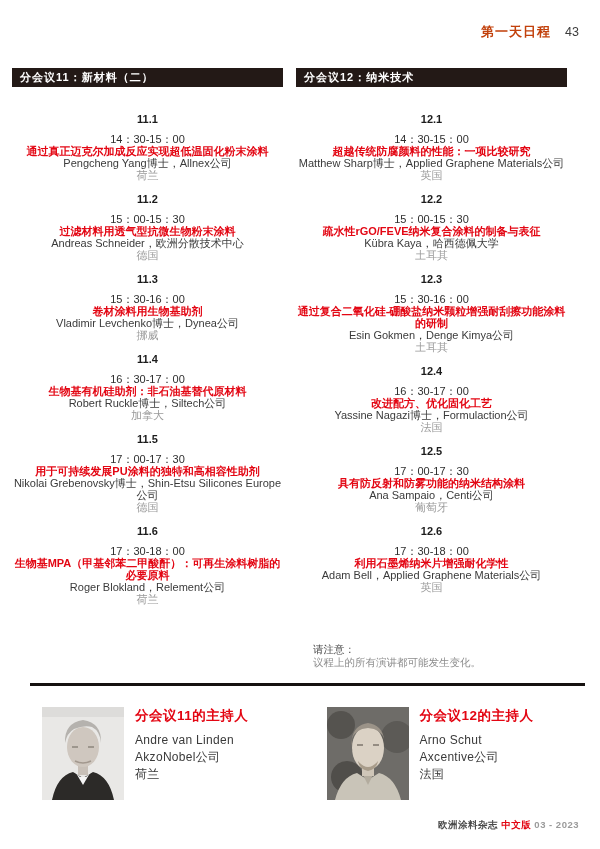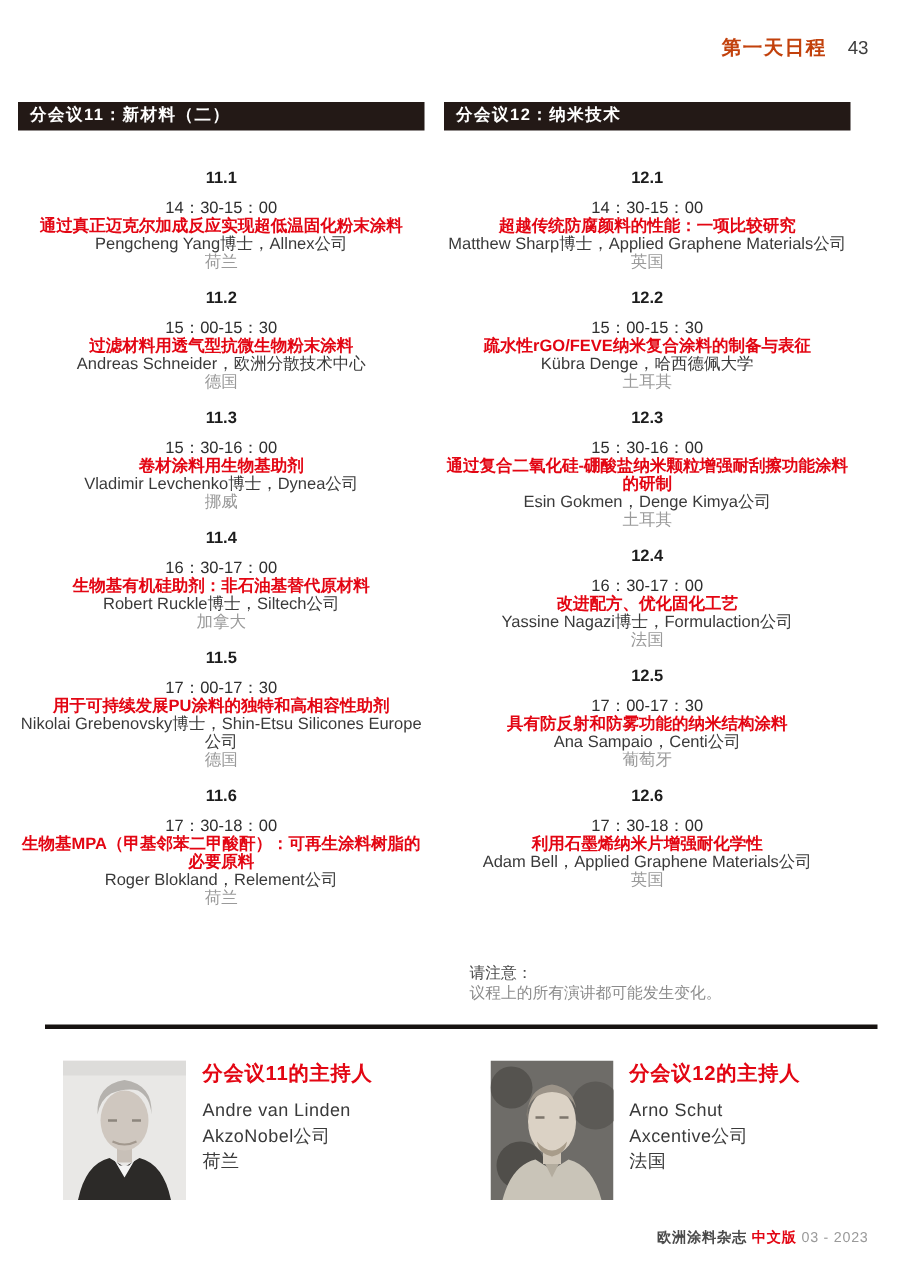--- a/index.html
+++ b/index.html
@@ -44,21 +44,21 @@
   .mod { flex:1; display:flex; gap:11px; }
   .mod-photo { width:82px; height:93px; flex:0 0 82px; display:block; }
   .mod-info { padding-top:1px; }
   .mod-heading { color:#e30613; font-weight:bold; font-size:13.5px; line-height:16px; margin-bottom:8px; letter-spacing:0.5px; }
   .mod-line { font-size:12px; line-height:17px; color:#3a3a3a; letter-spacing:0.3px; }
 
   
   .page-footer { position:absolute; top:819px; right:21px; font-size:9.5px; letter-spacing:0.5px; }
   .footer-mag { color:#4a4a4a; font-weight:bold; }
   .footer-ed { color:#e30613; font-weight:bold; }
-  .footer-issue { color:#9a9a9a; }
+  .footer-issue { color:#9a9a9a;font-weight:bold; }
 </style>
 </head>
 <body>
 
 <div class="page">
 
   <div class="page-header">
     <span class="section-label">第一天日程</span>
     <span class="page-number">43</span>
   </div>
@@ -124,21 +124,21 @@
     <div class="s-time">14：30-15：00</div>
     <div class="s-title">超越传统防腐颜料的性能：一项比较研究</div>
     <div class="s-speaker">Matthew Sharp博士，Applied Graphene Materials公司</div>
     <div class="s-country">英国</div>
   </div>
 
   <div class="session">
     <div class="s-no">12.2</div>
     <div class="s-time">15：00-15：30</div>
     <div class="s-title">疏水性rGO/FEVE纳米复合涂料的制备与表征</div>
-    <div class="s-speaker">Kübra Denge，哈西德佩大学</div>
+    <div class="s-speaker">Kübra Kaya，哈西德佩大学</div>
     <div class="s-country">土耳其</div>
   </div>
 
   <div class="session">
     <div class="s-no">12.3</div>
     <div class="s-time">15：30-16：00</div>
     <div class="s-title">通过复合二氧化硅-硼酸盐纳米颗粒增强耐刮擦功能涂料的研制</div>
     <div class="s-speaker">Esin Gokmen，Denge Kimya公司</div>
     <div class="s-country">土耳其</div>
   </div>

